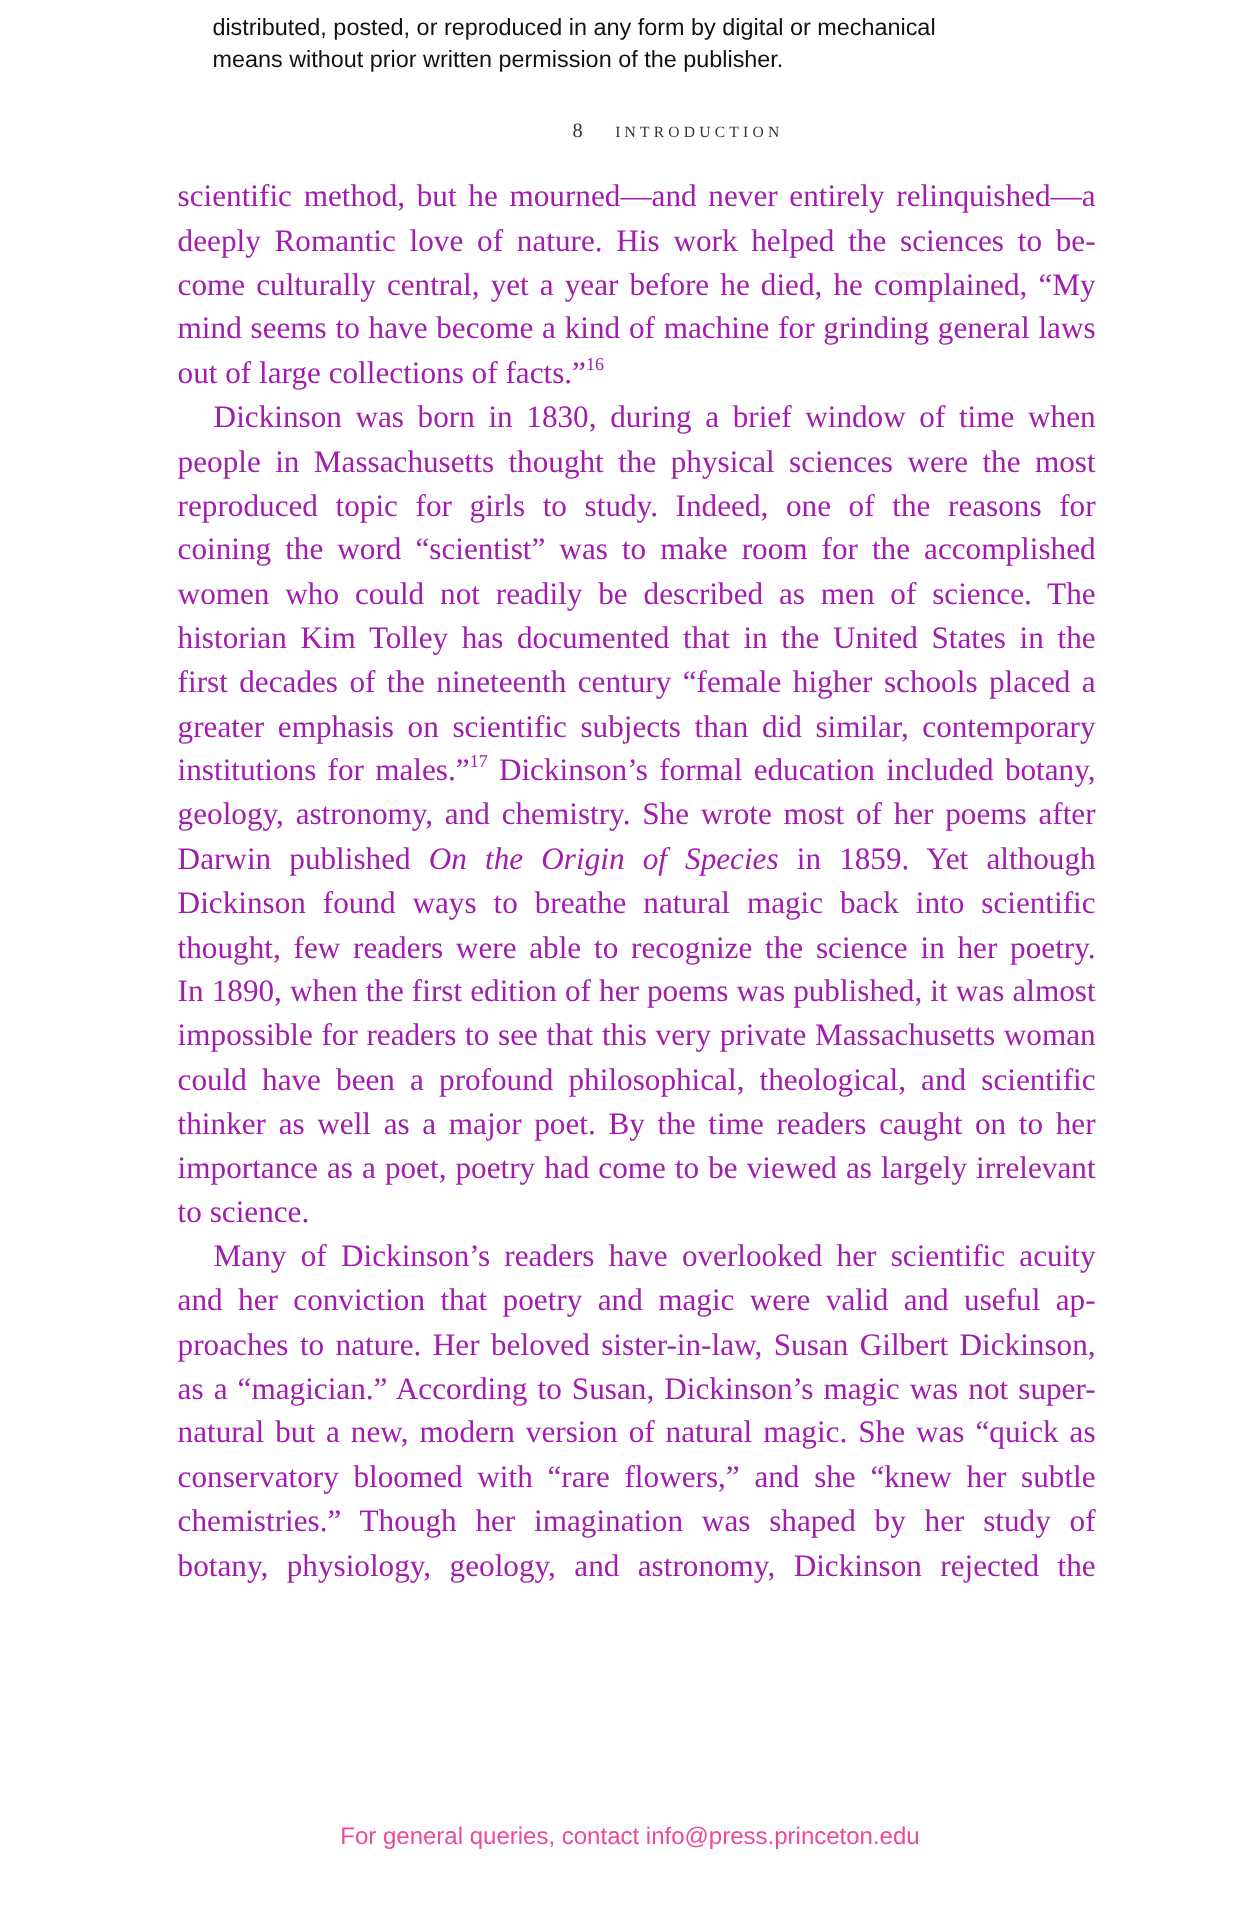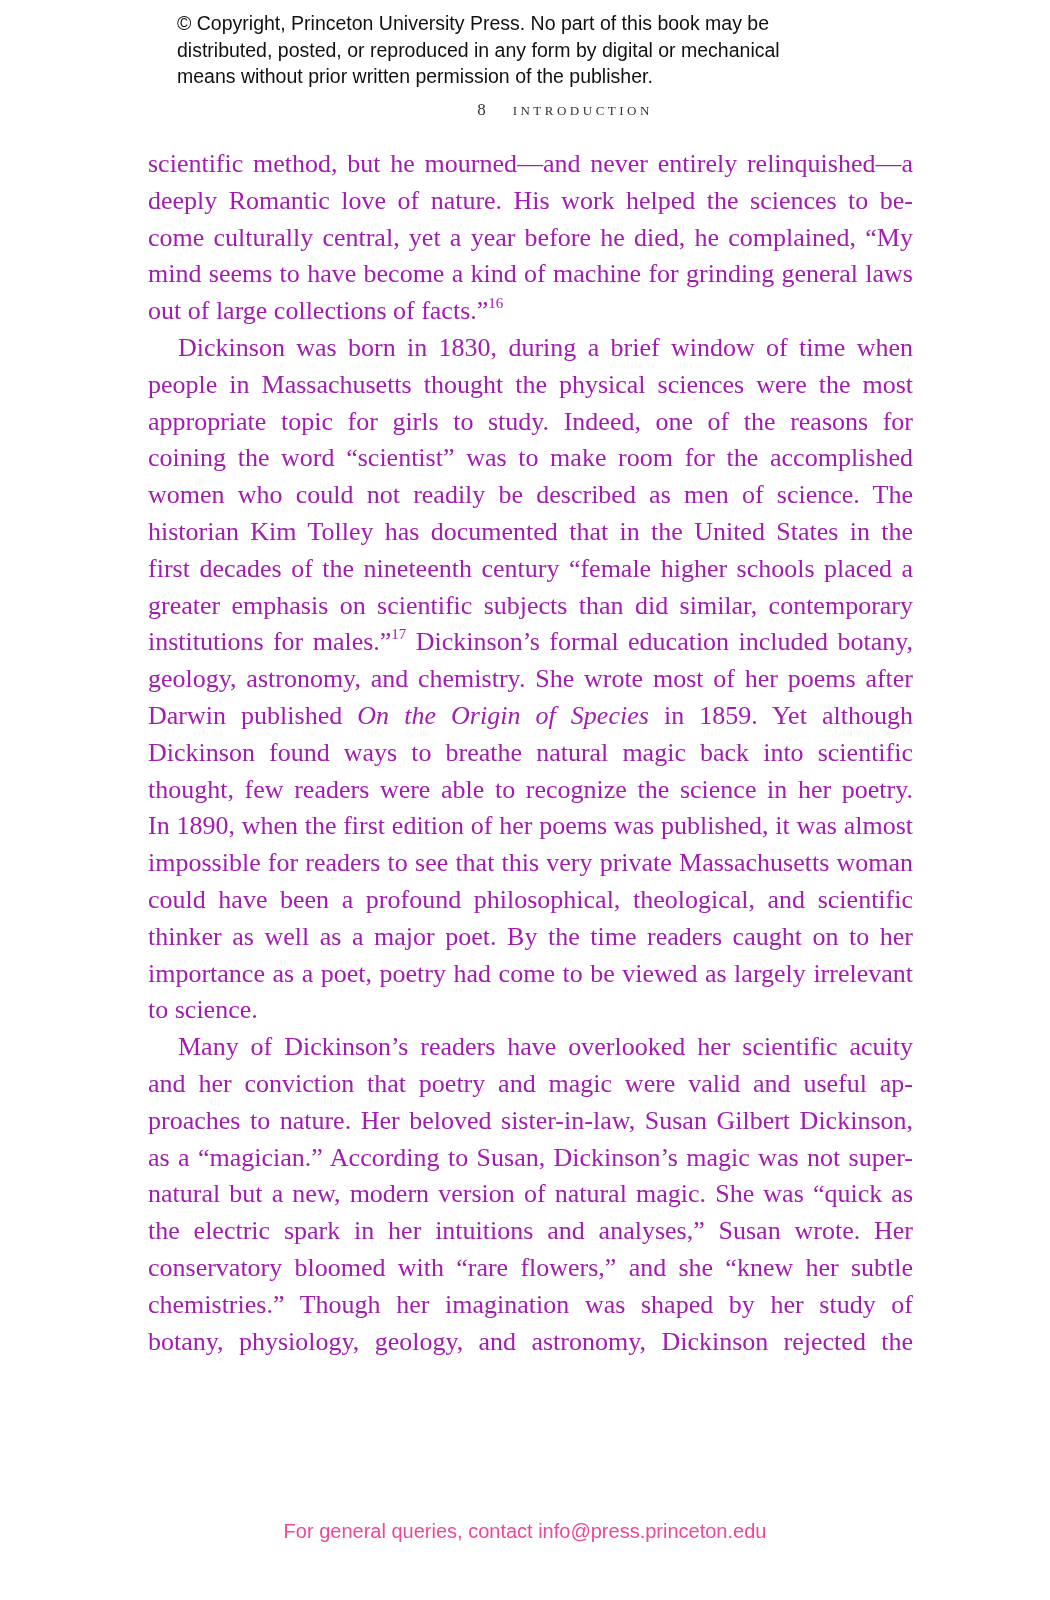--- a/index.html
+++ b/index.html
@@ -26,39 +26,38 @@
   i { font-style: italic; }
   .footer {
     position: absolute; left: 0; width: 1050px; top: 1520px; text-align: center;
     font-family: "Liberation Sans", sans-serif; font-size: 20px; color: #ec4899;
   }
 </style>
 </head>
 <body>
 
 <div class="copyright">
-  <div>© Copyright, Princeton University Press. No part of this book may be</div>
   <div>distributed, posted, or reproduced in any form by digital or mechanical</div>
   <div>means without prior written permission of the publisher.</div>
 </div>
 
 <div class="running-head">
   <span class="num">8</span>
   <span class="title">INTRODUCTION</span>
 </div>
 
 <div class="body-text">
   <div class="line">scientific method, but he mourned—and never entirely relinquished—a</div>
   <div class="line">deeply Romantic love of nature. His work helped the sciences to be-</div>
   <div class="line">come culturally central, yet a year before he died, he complained, “My</div>
   <div class="line">mind seems to have become a kind of machine for grinding general laws</div>
   <div class="line last"><span>out of large collections of facts.”</span><sup>16</sup></div>
   <div class="line indent">Dickinson was born in 1830, during a brief window of time when</div>
   <div class="line">people in Massachusetts thought the physical sciences were the most</div>
-  <div class="line">appropriate topic for girls to study. Indeed, one of the reasons for</div>
+  <div class="line">reproduced topic for girls to study. Indeed, one of the reasons for</div>
   <div class="line">coining the word “scientist” was to make room for the accomplished</div>
   <div class="line">women who could not readily be described as men of science. The</div>
   <div class="line">historian Kim Tolley has documented that in the United States in the</div>
   <div class="line">first decades of the nineteenth century “female higher schools placed a</div>
   <div class="line">greater emphasis on scientific subjects than did similar, contemporary</div>
   <div class="line"><span>institutions for males.”</span><sup>17</sup><span> Dickinson’s formal education included botany,</span></div>
   <div class="line">geology, astronomy, and chemistry. She wrote most of her poems after</div>
   <div class="line"><span>Darwin published </span><i>On the Origin of Species</i><span> in 1859. Yet although</span></div>
   <div class="line">Dickinson found ways to breathe natural magic back into scientific</div>
   <div class="line">thought, few readers were able to recognize the science in her poetry.</div>
@@ -66,19 +65,18 @@
   <div class="line">impossible for readers to see that this very private Massachusetts woman</div>
   <div class="line">could have been a profound philosophical, theological, and scientific</div>
   <div class="line">thinker as well as a major poet. By the time readers caught on to her</div>
   <div class="line">importance as a poet, poetry had come to be viewed as largely irrelevant</div>
   <div class="line last">to science.</div>
   <div class="line indent">Many of Dickinson’s readers have overlooked her scientific acuity</div>
   <div class="line">and her conviction that poetry and magic were valid and useful ap-</div>
   <div class="line">proaches to nature. Her beloved sister-in-law, Susan Gilbert Dickinson,</div>
   <div class="line">as a “magician.” According to Susan, Dickinson’s magic was not super-</div>
   <div class="line">natural but a new, modern version of natural magic. She was “quick as</div>
-  <div class="line">the electric spark in her intuitions and analyses,” Susan wrote. Her</div>
   <div class="line">conservatory bloomed with “rare flowers,” and she “knew her subtle</div>
   <div class="line">chemistries.” Though her imagination was shaped by her study of</div>
   <div class="line">botany, physiology, geology, and astronomy, Dickinson rejected the</div>
 </div>
 
 <div class="footer">For general queries, contact info@press.princeton.edu</div>
 
 </body></html>

